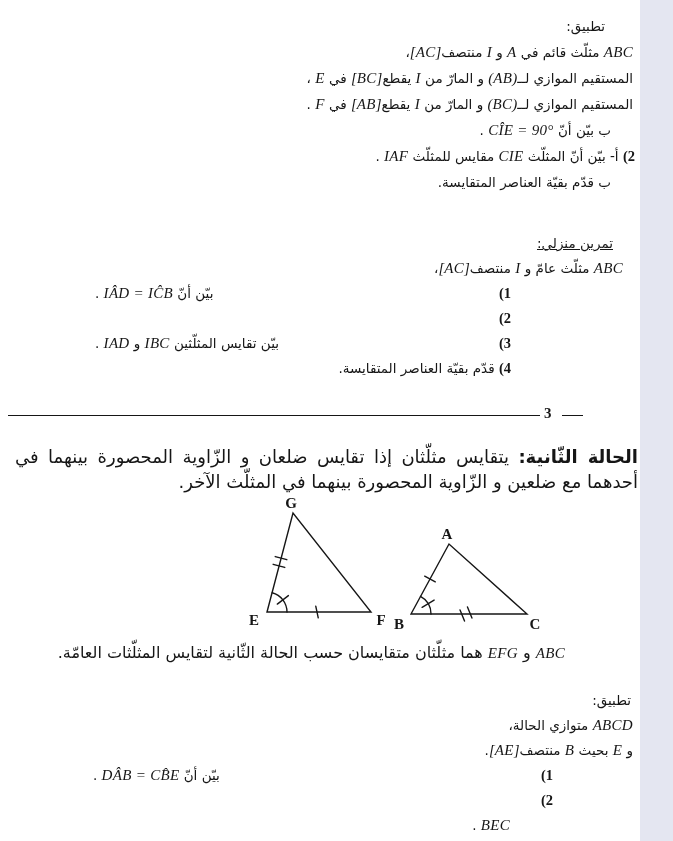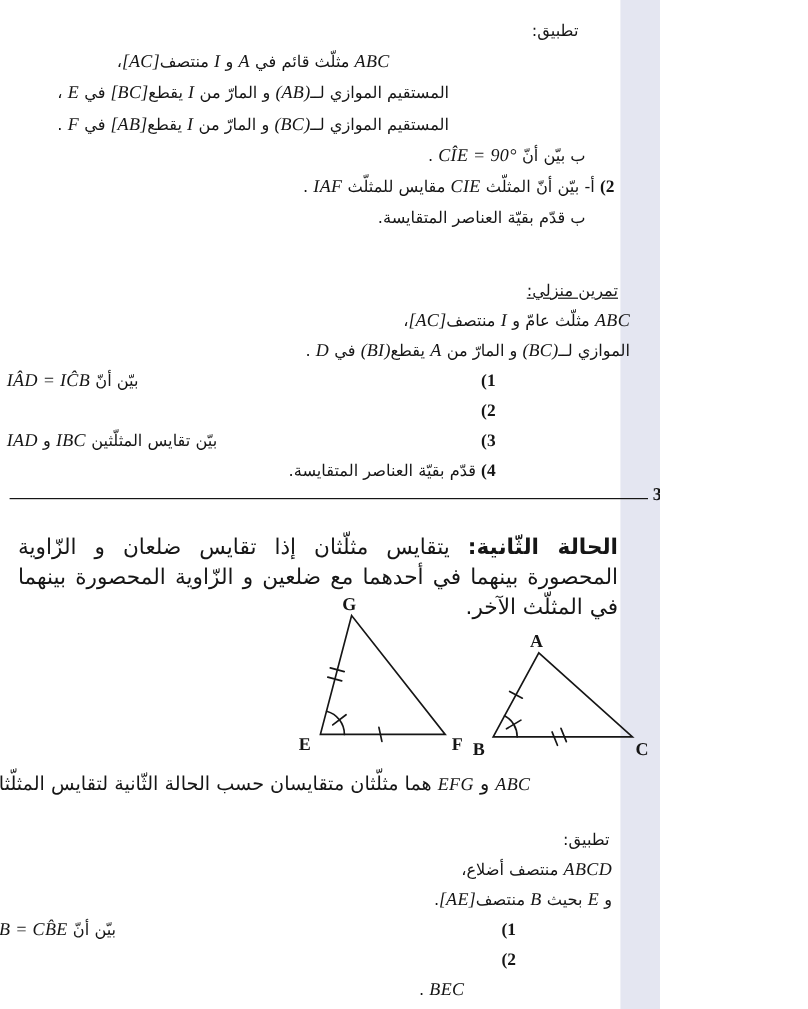--- a/index.html
+++ b/index.html
@@ -1,37 +1,37 @@
 <!DOCTYPE html>
 <html lang="ar"><head>
 <meta charset="utf-8">
 <style>
   html,body{margin:0;padding:0;background:#fff;}
-  .page{position:relative;width:550px;height:841px;background:#ffffff;overflow:hidden;
+  .page{position:relative;width:673px;height:841px;background:#ffffff;overflow:hidden;
         font-family:"DejaVu Sans",sans-serif;color:#161616;}
   .band{position:absolute;top:0;right:0;width:33px;height:841px;background:#e4e6f1;}
 
   .sec{position:absolute;direction:rtl;font-size:13.5px;}
   .line{line-height:26px;text-align:right;white-space:nowrap;}
   .heading{line-height:26px;text-align:right;}
   .ar{font-family:"DejaVu Sans",sans-serif;}
   .math{direction:ltr;unicode-bidi:isolate;font-family:"Liberation Serif","DejaVu Serif",serif;
         font-style:italic;font-size:15px;letter-spacing:.3px;}
   .num{font-family:"Liberation Serif","DejaVu Serif",serif;font-weight:bold;font-size:14.5px;
        unicode-bidi:normal;}
   .split{display:flex;justify-content:space-between;align-items:baseline;}
 
   
   #sec1{top:13px;right:38px;width:600px;}
   #sec1 .heading{padding-right:30px;}
-  #sec1 .l0,#sec1 .l1,#sec1 .l2{padding-right:2px;text-align:center;}
+  #sec1 .l0,#sec1 .l1,#sec1 .l2{padding-right:2px;}
   #sec1 .l4,#sec1 .l6{padding-right:24px;}
 
   
-  #sec2{top:231px;right:25px;width:600px;}
+  #sec2{top:231px;right:50px;width:600px;}
   #sec2 .line{line-height:25px;}
   #sec2 .heading{padding-right:10px;text-decoration:underline;line-height:25px;}
   #sec2 .l2,#sec2 .l3,#sec2 .l4{padding-right:112px;padding-left:72px;}
   #sec2 .l5{padding-right:112px;}
 
   
   .divider-line{position:absolute;top:415px;left:8px;width:532px;border-top:1.6px solid #161616;}
   .divider-dash{position:absolute;top:415px;left:562px;width:21px;border-top:1.6px solid #161616;}
   .page-num{position:absolute;top:405px;left:544px;font-family:"Liberation Serif",serif;
             font-weight:bold;font-size:15px;}
@@ -72,21 +72,20 @@
         <div class="line l4"><span class="segs"><span class="ar">ب بيّن أنّ </span><span class="math">CÎE = 90°</span><span class="ar"> .</span></span></div>
         <div class="line l5"><span class="segs"><span class="num">2)</span><span class="ar"> أ- بيّن أنّ المثلّث </span><span class="math">CIE</span><span class="ar"> مقايس للمثلّث </span><span class="math">IAF</span><span class="ar"> .</span></span></div>
         <div class="line l6"><span class="segs"><span class="ar">ب قدّم بقيّة العناصر المتقايسة.</span></span></div>
       </div>
   </div>
 
   <div class="sec" id="sec2">
     <div class="heading">تمرين منزلي:</div>
     <div>
         <div class="line l0"><span class="segs"><span class="math">ABC</span><span class="ar"> مثلّث عامّ و </span><span class="math">I</span><span class="ar"> منتصف</span><span class="math">[AC]</span><span class="ar">،</span></span></div>
-        <div class="line l1"><span class="segs"><span class="ar">الموازي لــ</span><span class="math">(BC)</span><span class="ar"> و المارّ من </span><span class="math">A</span><span class="ar"> يقطع</span><span class="math">(BI)</span><span class="ar"> في </span><span class="math">D</span><span class="ar"> .</span></span></div>
         <div class="line l2 split">
           <span class="num">1)</span>
           <span class="segs"><span class="ar">بيّن أنّ </span><span class="math">IÂD = IĈB</span><span class="ar"> .</span></span>
         </div>
         <div class="line l3 split">
           <span class="num">2)</span>
         </div>
         <div class="line l4 split">
           <span class="num">3)</span>
           <span class="segs"><span class="ar">بيّن تقايس المثلّثين </span><span class="math">IBC</span><span class="ar"> و </span><span class="math">IAD</span><span class="ar"> .</span></span>
@@ -140,21 +139,21 @@
     </g>
   </svg>
 
   <div id="caption">
       <div class="line l0"><span class="segs"><span class="math">ABC</span><span class="ar"> و </span><span class="math">EFG</span><span class="ar"> هما مثلّثان متقايسان حسب الحالة الثّانية لتقايس المثلّثات العامّة.</span></span></div>
     </div>
 
   <div class="sec" id="sec4">
     <div class="heading">تطبيق:</div>
     <div>
-        <div class="line l0"><span class="segs"><span class="math">ABCD</span><span class="ar"> منتصف أضلاع،</span></span></div>
+        <div class="line l0"><span class="segs"><span class="math">ABCD</span><span class="ar"> متوازي الحالة،</span></span></div>
         <div class="line l1"><span class="segs"><span class="ar">و </span><span class="math">E</span><span class="ar"> بحيث </span><span class="math">B</span><span class="ar"> منتصف</span><span class="math">[AE]</span><span class="ar">.</span></span></div>
         <div class="line l2 split">
           <span class="num">1)</span>
           <span class="segs"><span class="ar">بيّن أنّ </span><span class="math">DÂB = CB̂E</span><span class="ar"> .</span></span>
         </div>
         <div class="line l3 split">
           <span class="num">2)</span>
         </div>
         <div class="line l4"><span class="segs"><span class="math">BEC</span><span class="ar"> .</span></span></div>
       </div>

